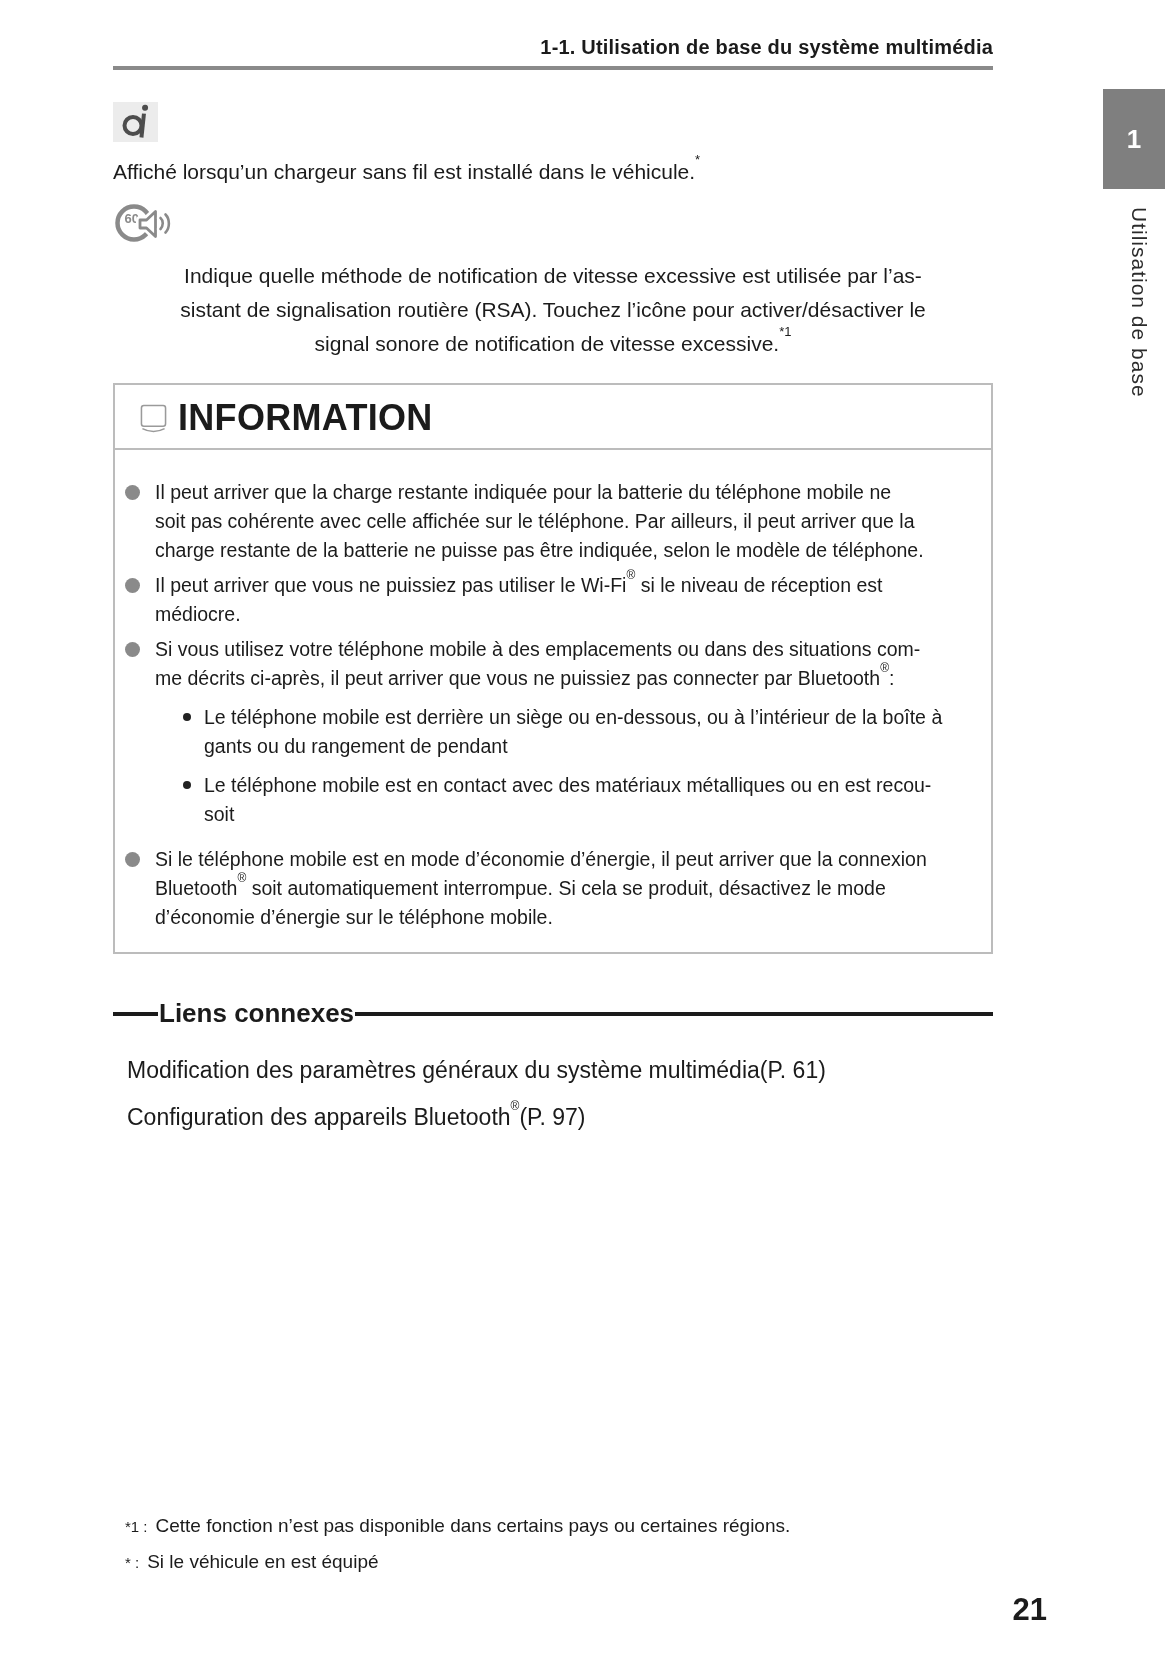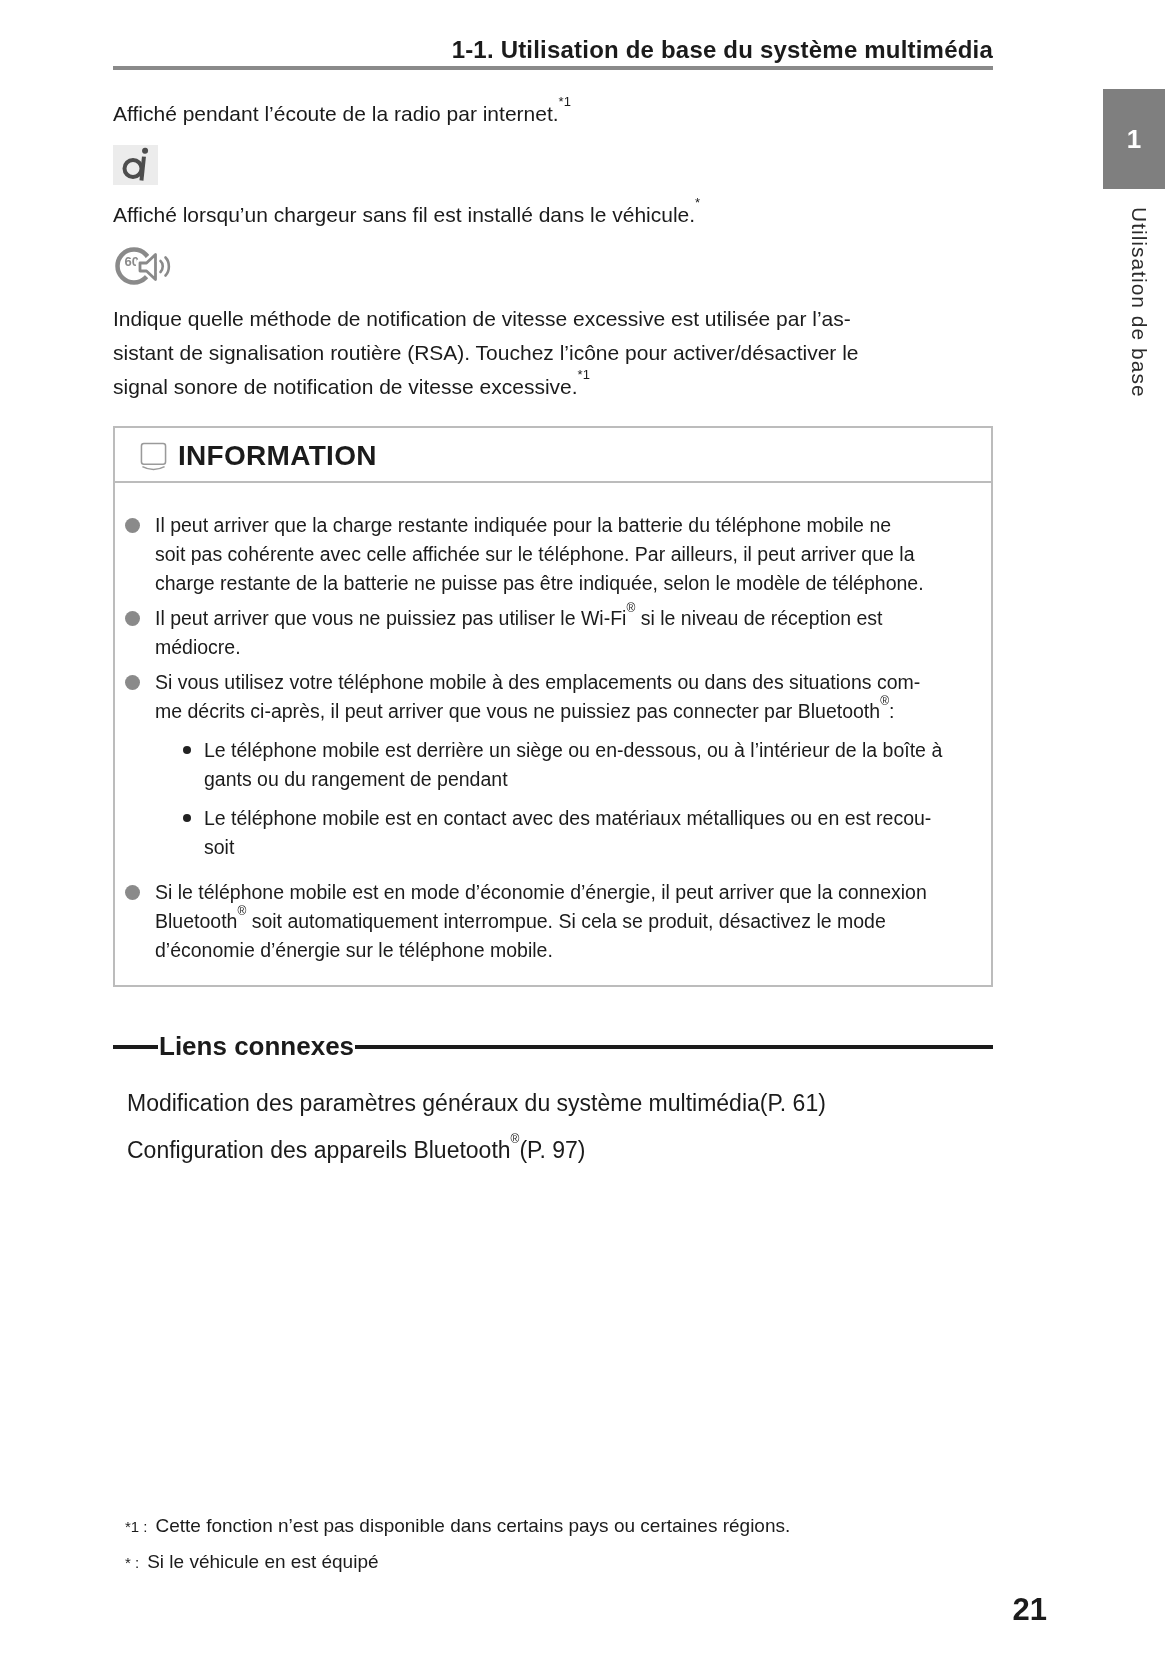--- a/index.html
+++ b/index.html
@@ -2,53 +2,53 @@
 <html><head>
 <meta charset="utf-8">
 <style>
   html,body{margin:0;padding:0;background:#ffffff;}
   .page{
     position:relative;width:1165px;height:1653px;background:#ffffff;overflow:hidden;
     font-family:"Liberation Sans",sans-serif;color:#1b1b1b;
   }
   
   .header-title{
-    position:absolute;top:36px;right:172px;font-size:24px;font-weight:bold;letter-spacing:.2px;
+    position:absolute;top:36px;right:172px;font-size:20px;font-weight:bold;letter-spacing:.2px;
   }
   .header-rule{position:absolute;left:113px;top:66px;width:880px;height:4px;background:#8a8a8a;}
   
   .chapter-tab{
     position:absolute;right:0;top:89px;width:62px;height:100px;background:#7f7f7f;
     display:flex;align-items:center;justify-content:center;color:#ffffff;
     font-size:26px;font-weight:bold;
   }
   .side-label{
     position:absolute;top:207px;right:14px;writing-mode:vertical-rl;text-orientation:mixed;
     font-size:21px;color:#2b2b2b;letter-spacing:1px;
   }
   
   .content{position:absolute;left:113px;top:88px;width:880px;}
   .body-p{font-size:21px;line-height:34px;margin:0;}
   .p1{margin-top:9px;}
   .p2{margin-top:13px;}
-  .p3{margin-top:10px;}
+  .p3{margin-top:10px;text-align:center;}
   sup.fn{font-size:13px;position:relative;top:-7px;line-height:0;}
   sup.reg{font-size:12px;position:relative;top:-6px;line-height:0;}
   .qi-badge{
     width:45px;height:40px;background:#ececec;margin:14px 0 10px;
     display:flex;align-items:center;justify-content:center;
   }
   .rsa-wrap{margin:12px 0 4px;width:62px;height:48px;}
   
   .info-box{margin-top:22px;border:2px solid #bcbcbc;}
   .info-header{
     display:flex;align-items:center;gap:11px;padding:12px 14px 9px 25px;
     border-bottom:2px solid #bcbcbc;
   }
-  .info-title{font-size:28px;font-weight:bold;letter-spacing:.3px;}
+  .info-title{font-size:36px;font-weight:bold;letter-spacing:.3px;}
   .info-body{padding:22px 16px 14px 0;}
   .bullet{display:flex;margin:6px 0;}
   .bullet-marker{
     flex:0 0 15px;width:15px;height:15px;border-radius:50%;background:#8a8a8a;
     margin:7px 15px 0 10px;
   }
   .bullet-text{flex:1;font-size:19.5px;line-height:29px;}
   .sub{display:flex;margin:10px 0 10px 28px;}
   .sub-dot{
     flex:0 0 8px;width:8px;height:8px;border-radius:50%;background:#222222;
@@ -76,21 +76,20 @@
   <div class="header-title">1-1. Utilisation de base du système multimédia</div>
   <div class="header-rule"></div>
 
   <div class="chapter-tab">
     <span>1</span>
   </div>
   <div class="side-label">Utilisation de base</div>
 
   <div class="content">
 
-    <p class="body-p p1"><span>Affiché pendant l’écoute de la radio par internet.</span><sup class="fn">*1</sup></p>
 
     <div class="qi-badge">
       <svg width="30" height="36" viewBox="0 0 30 36" aria-hidden="true">
         <circle cx="12" cy="21.5" r="8.5" fill="none" stroke="#4d4d4d" stroke-width="4"></circle>
         <g transform="rotate(6 20.5 33)">
           <line x1="20.5" y1="9.5" x2="20.5" y2="33.5" stroke="#4d4d4d" stroke-width="4"></line>
           <circle cx="21" cy="3.5" r="3" fill="#4d4d4d"></circle>
         </g>
       </svg>
     </div>

